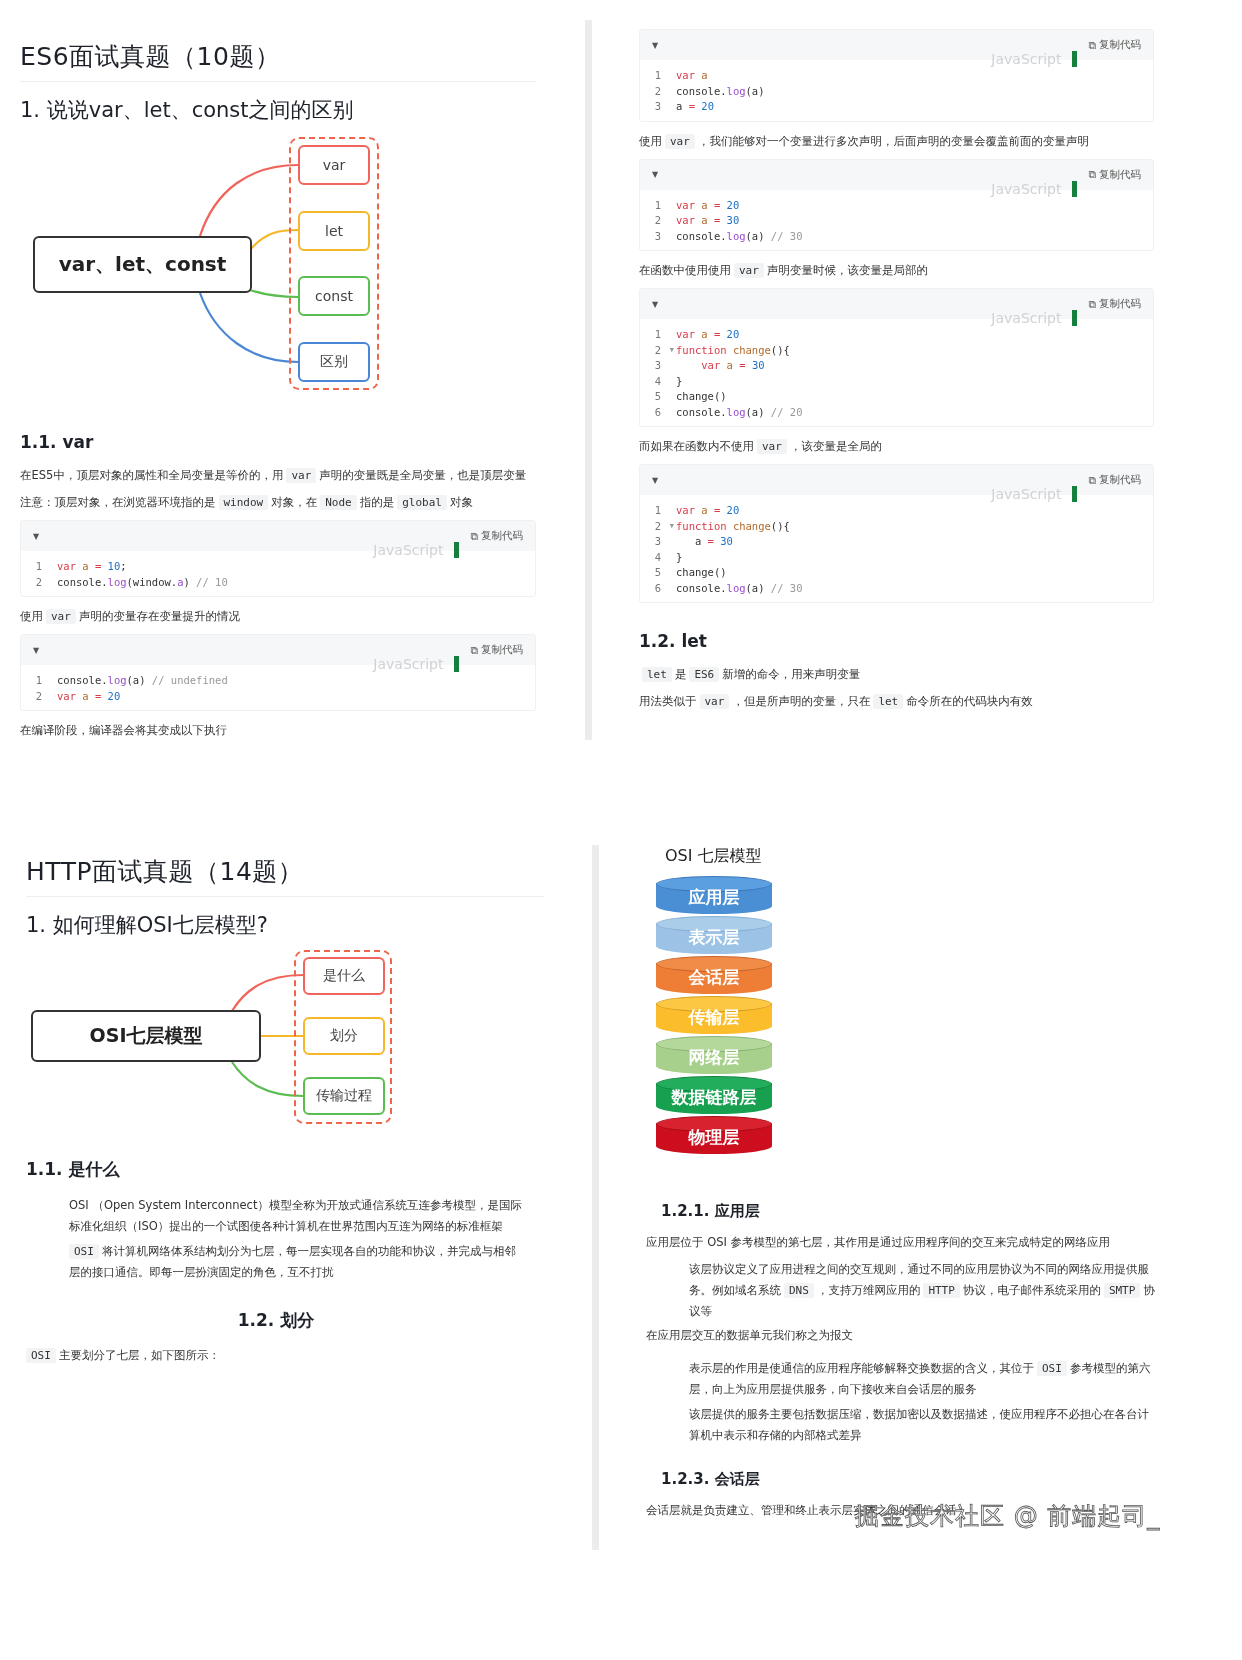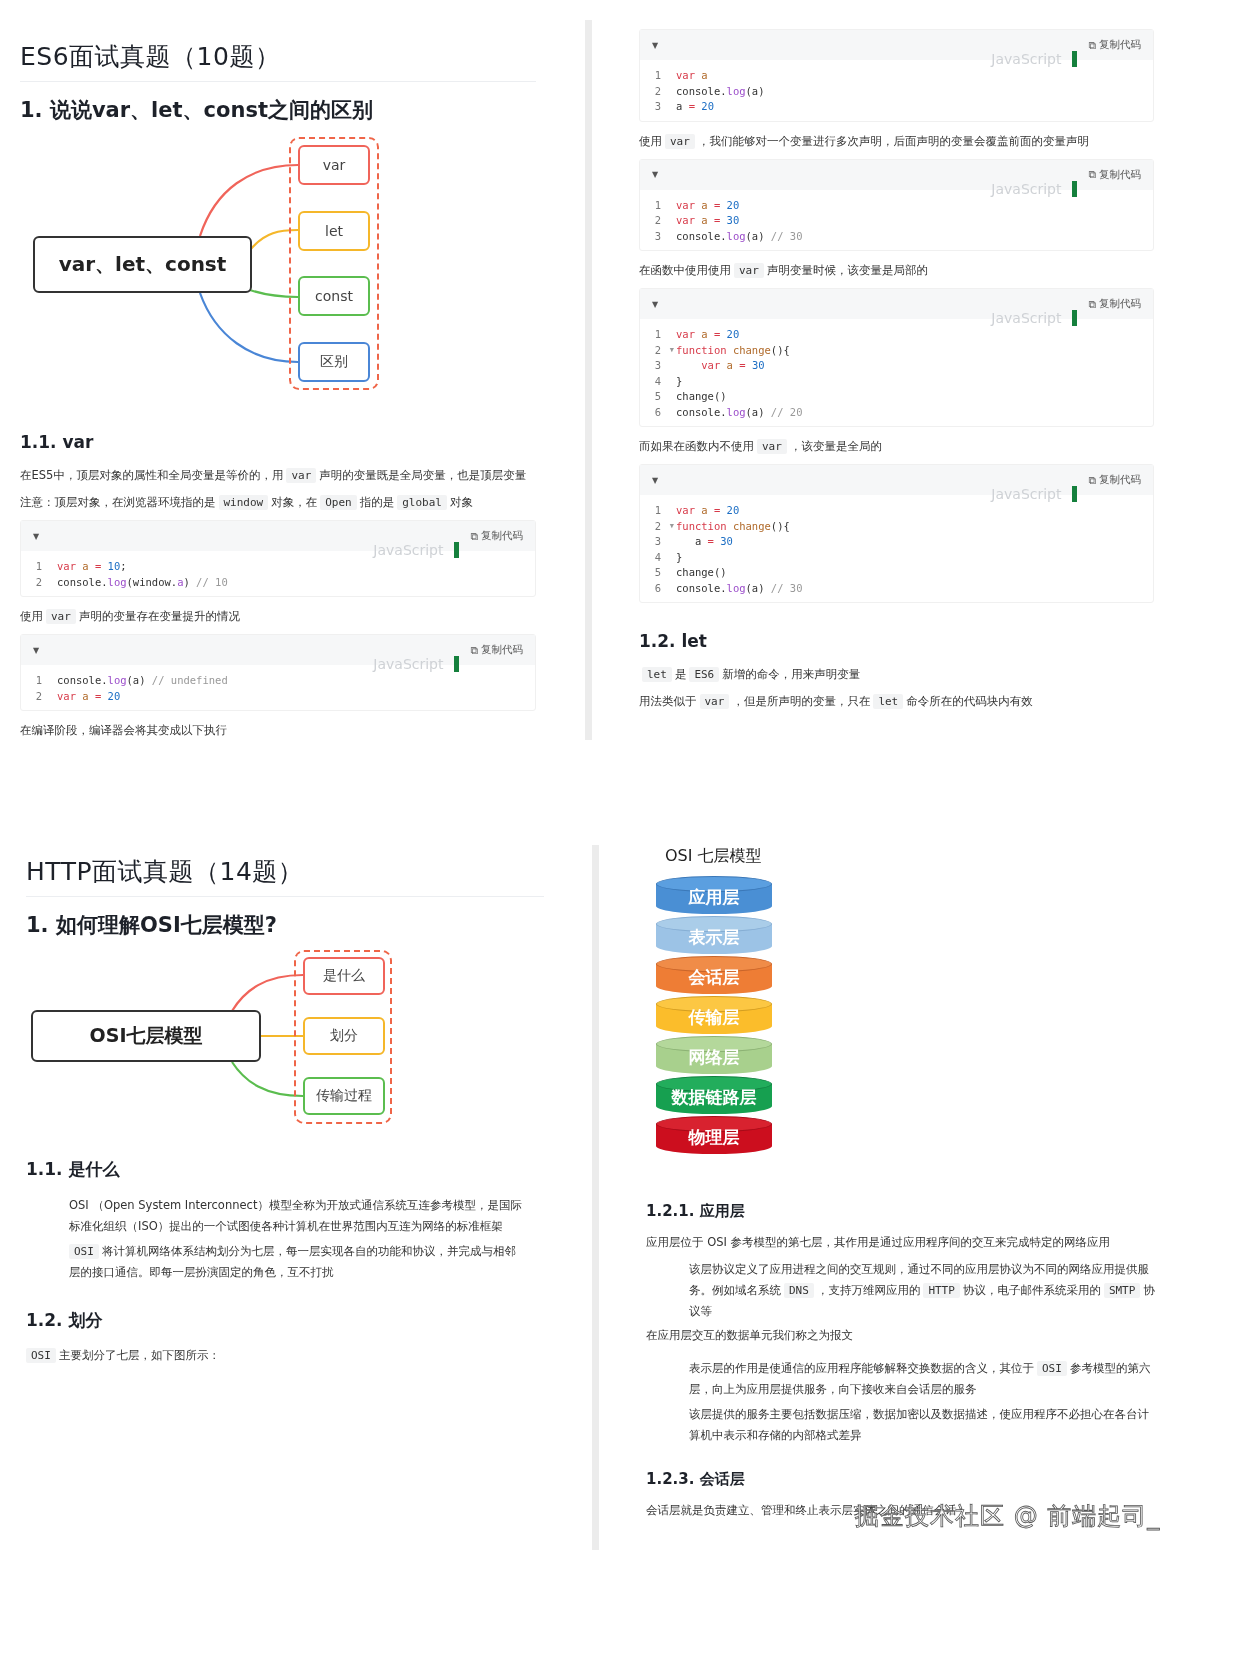--- a/index.html
+++ b/index.html
@@ -1,23 +1,23 @@
 <!DOCTYPE html>
 <html><head>
 <meta charset="utf-8">
 <style>
   * { box-sizing: border-box; margin: 0; padding: 0; }
   html, body { width: 1242px; height: 1660px; background: #ffffff; overflow: hidden; }
   body { position: relative; font-family: "DejaVu Sans", "Liberation Sans", sans-serif; color: #252933; }
   .page { position: absolute; background: #fff; overflow: hidden; }
   .vsep { position: absolute; width: 7px; background: #ececec; }
   .h1 { font-size: 25px; font-weight: 500; color: #1d2129; padding-bottom: 8px; border-bottom: 1px solid #eceef1; letter-spacing: 0.5px; }
-  .h2 { font-size: 21px; font-weight: 700; color: #1d2129; margin-top: 14px; }
+  .h2 { font-size: 21px; font-weight: 400; color: #1d2129; margin-top: 14px; }
   .h3 { font-size: 17px; font-weight: 700; color: #1d2129; }
-  .h4 { font-size: 15px; font-weight: 700; color: #1d2129; }
+  .h4 { font-size: 15px; font-weight: 700; color: #1d2129; margin-left: 15px; }
   .p { font-size: 11.5px; line-height: 26px; color: #333; }
   .p.wrap { line-height: 21px; margin-left: 43px; }
   code.ic { font-family: "DejaVu Sans Mono", monospace; font-size: 11px; background: #f2f3f4; color: #333; padding: 1px 5px; border-radius: 2px; margin: 0 3px; }
   .codeblock { border: 1px solid #f0f0f0; border-radius: 3px; background: #fff; margin: 4px 0 6px 0; }
   .cb-head { height: 30px; background: #f6f7f8; display: flex; align-items: center; padding: 0 12px; font-size: 10px; }
   .cb-caret { color: #555; font-size: 8px; }
   .cb-lang { margin-left: auto; color: #cfd2d6; font-size: 14px; padding-right: 10px; border-right: 5px solid #15803d; margin-top: 28px; }
   .cb-copy { color: #555; margin-left: 12px; font-size: 10.5px; display: flex; align-items: center; gap: 3px; }
   .cb-body { padding: 8px 0 6px 0; font-family: "DejaVu Sans Mono", monospace; font-size: 10.5px; line-height: 15.5px; }
   .ln { display: flex; }
@@ -66,21 +66,21 @@
     <div class="mind-node" style="left:298px;top:146px;width:72px;height:40px;border-color:#5bbd4f;">const</div>
     <div class="mind-node" style="left:298px;top:212px;width:72px;height:40px;border-color:#4a86d6;">区别</div>
   </div>
 
   <div style="position:absolute;left:20px;top:432px;width:516px;">
     <div class="h3">1.1. var</div>
     <div class="p" style="margin-top:10px;">
       <span>在ES5中，顶层对象的属性和全局变量是等价的，用</span><code class="ic">var</code><span>声明的变量既是全局变量，也是顶层变量</span>
     </div>
     <div class="p">
-      <span>注意：顶层对象，在浏览器环境指的是</span><code class="ic">window</code><span>对象，在</span><code class="ic">Open</code><span>指的是</span><code class="ic">global</code><span>对象</span>
+      <span>注意：顶层对象，在浏览器环境指的是</span><code class="ic">window</code><span>对象，在</span><code class="ic">Node</code><span>指的是</span><code class="ic">global</code><span>对象</span>
     </div>
 
     <div class="codeblock">
       <div class="cb-head">
         <span class="cb-caret">▼</span>
         <span class="cb-lang">JavaScript</span>
         <span class="cb-copy">
             <span>⧉</span>
             <span>复制代码</span>
           </span>
@@ -292,21 +292,21 @@
     <div class="mind-node" style="left:303px;top:72px;width:82px;height:38px;border-color:#f5b72a;">划分</div>
     <div class="mind-node" style="left:303px;top:132px;width:82px;height:38px;border-color:#5bbd4f;">传输过程</div>
   </div>
 
   <div style="position:absolute;left:26px;top:328px;width:500px;">
     <div class="h3">1.1. 是什么</div>
     <div class="p wrap" style="margin-top:14px;">OSI （Open System Interconnect）模型全称为开放式通信系统互连参考模型，是国际标准化组织（ISO）提出的一个试图使各种计算机在世界范围内互连为网络的标准框架</div>
     <div class="p wrap" style="margin-top:4px;">
       <code class="ic" style="margin-left:0;">OSI</code><span>将计算机网络体系结构划分为七层，每一层实现各自的功能和协议，并完成与相邻层的接口通信。即每一层扮演固定的角色，互不打扰</span>
     </div>
-    <div class="h3" style="margin-top:26px;">1.2. 划分</div>
+    <div class="h3" style="margin-top:26px;text-align:center;">1.2. 划分</div>
     <div class="p" style="margin-top:10px;">
       <code class="ic" style="margin-left:0;">OSI</code><span>主要划分了七层，如下图所示：</span>
     </div>
   </div>
 </div>
 <div class="vsep" style="left:592px;top:845px;height:705px;"></div>
 
 <div class="page" style="left:599px;top:830px;width:643px;height:830px;">
   <div class="osi-title" style="position:absolute;left:66px;top:16px;">OSI 七层模型</div>
   <div style="position:absolute;left:57px;top:46px;width:120px;height:300px;">

